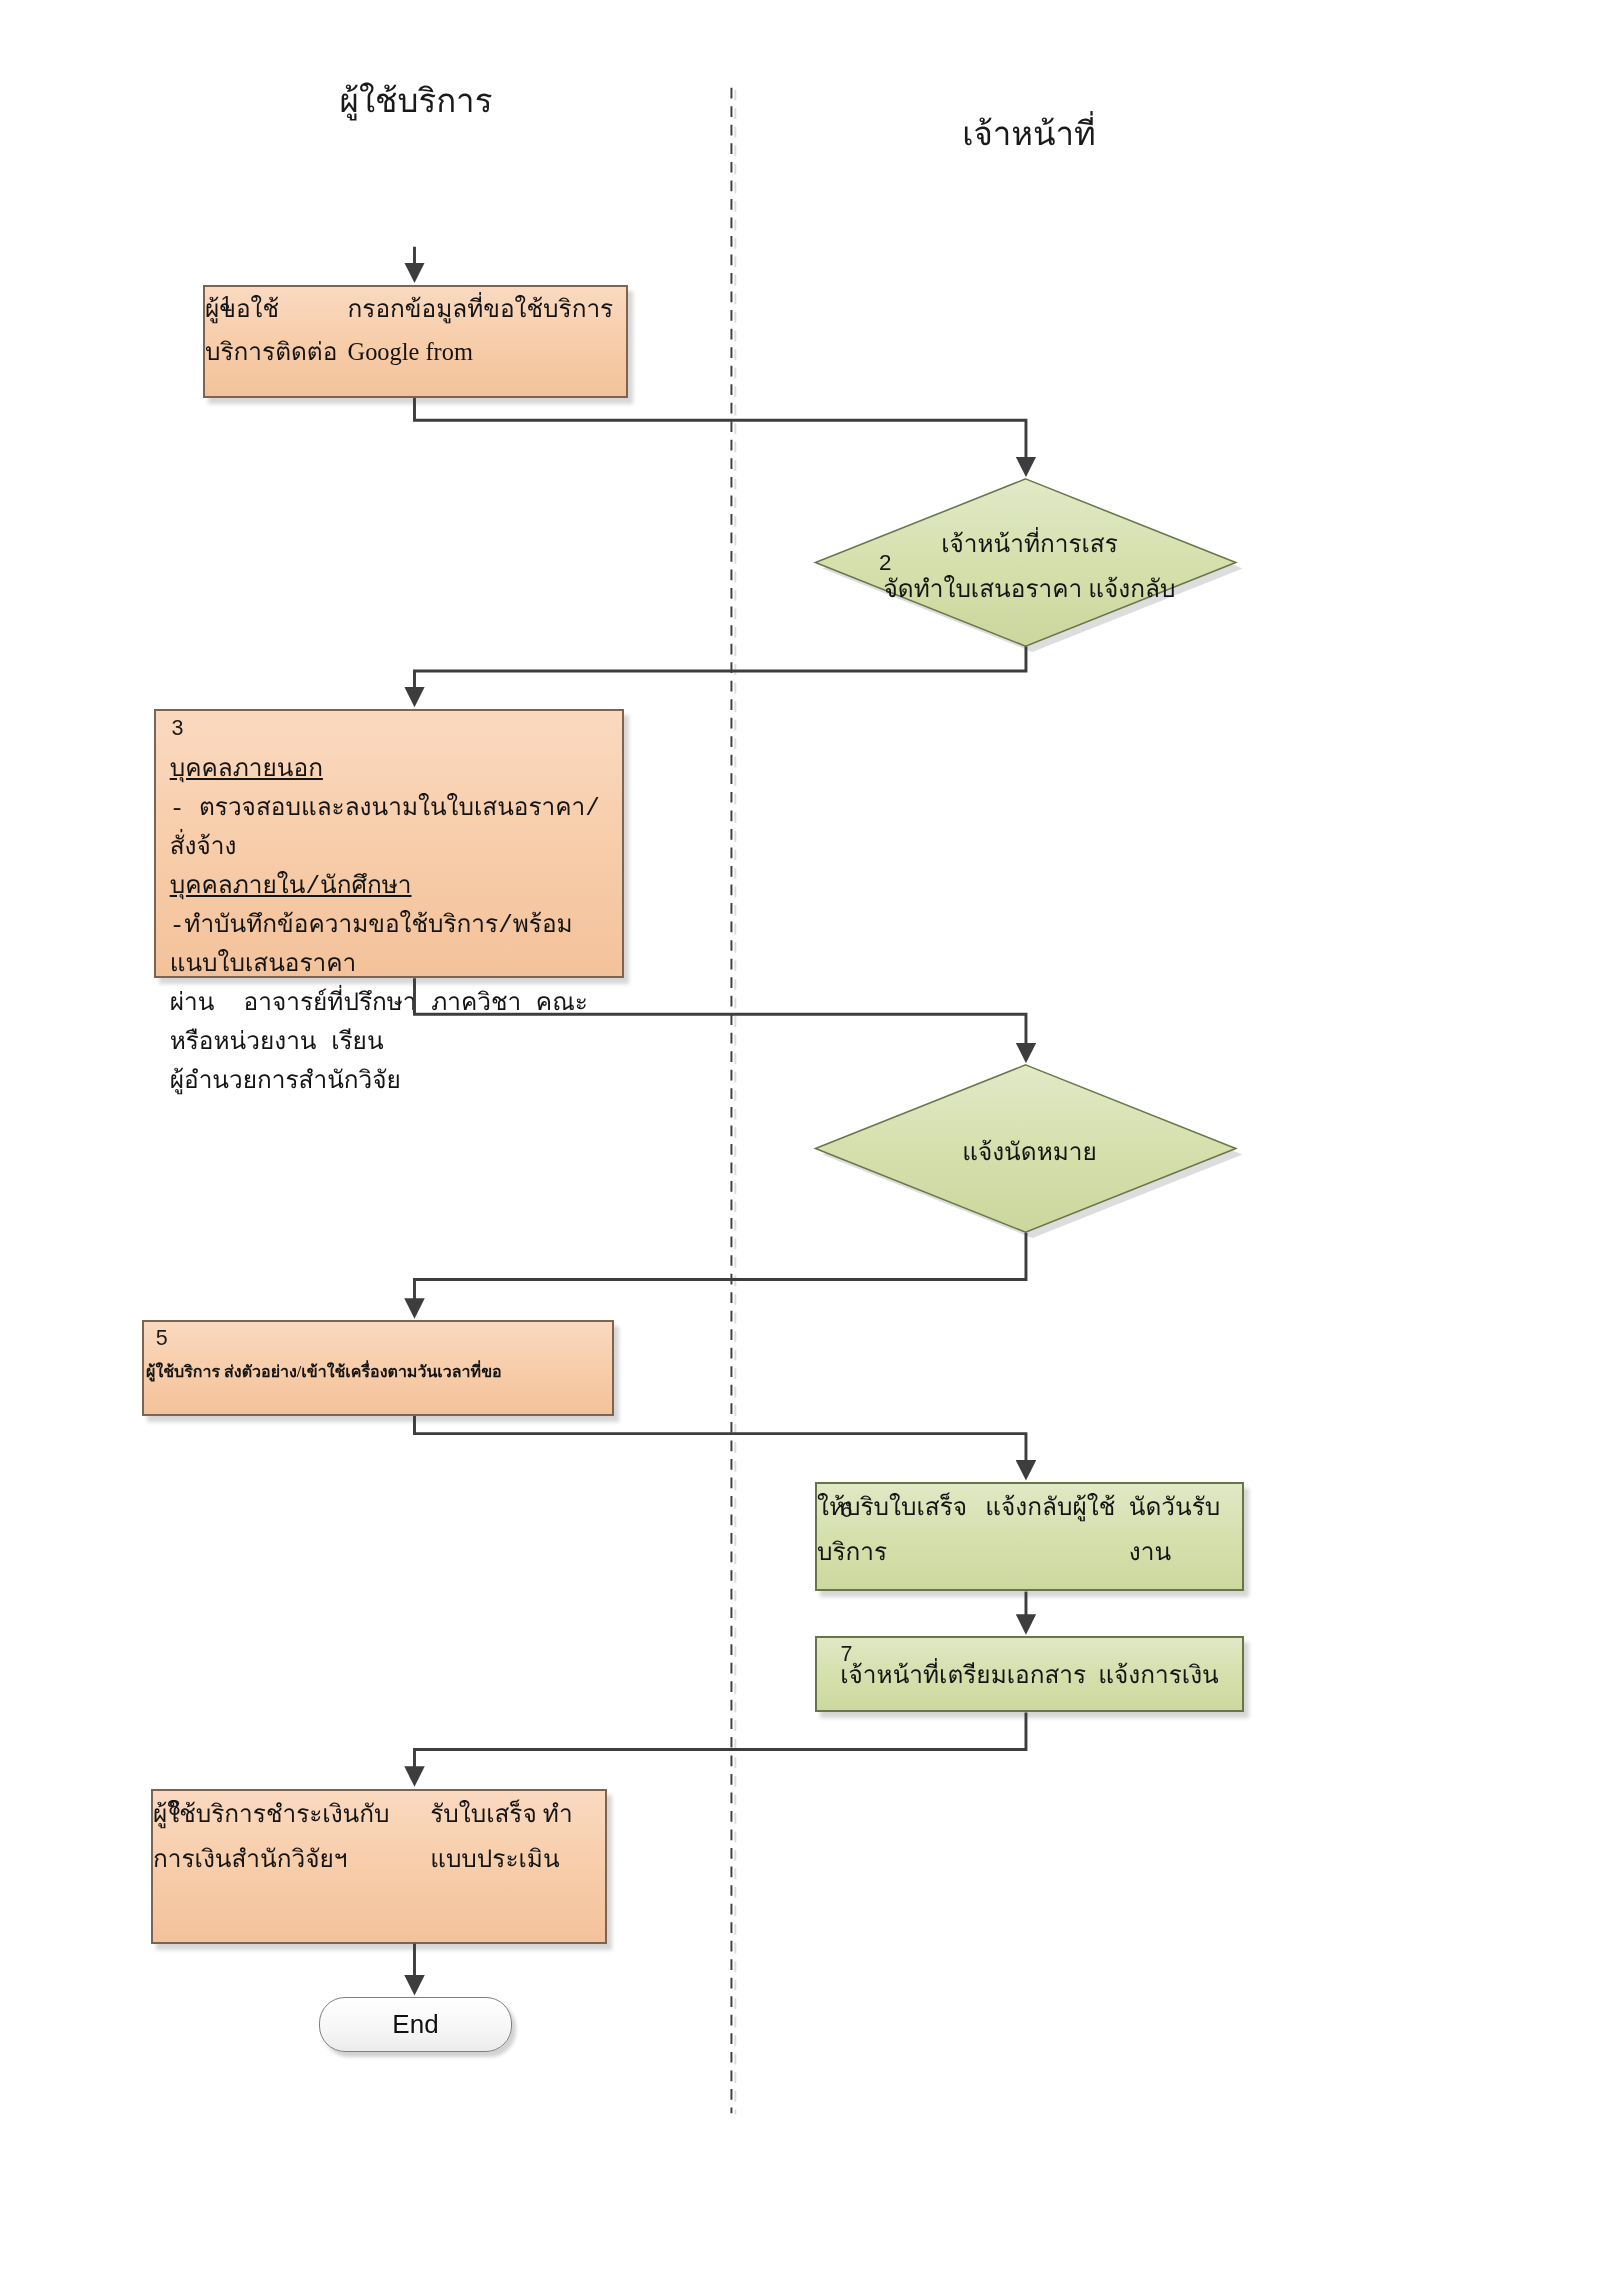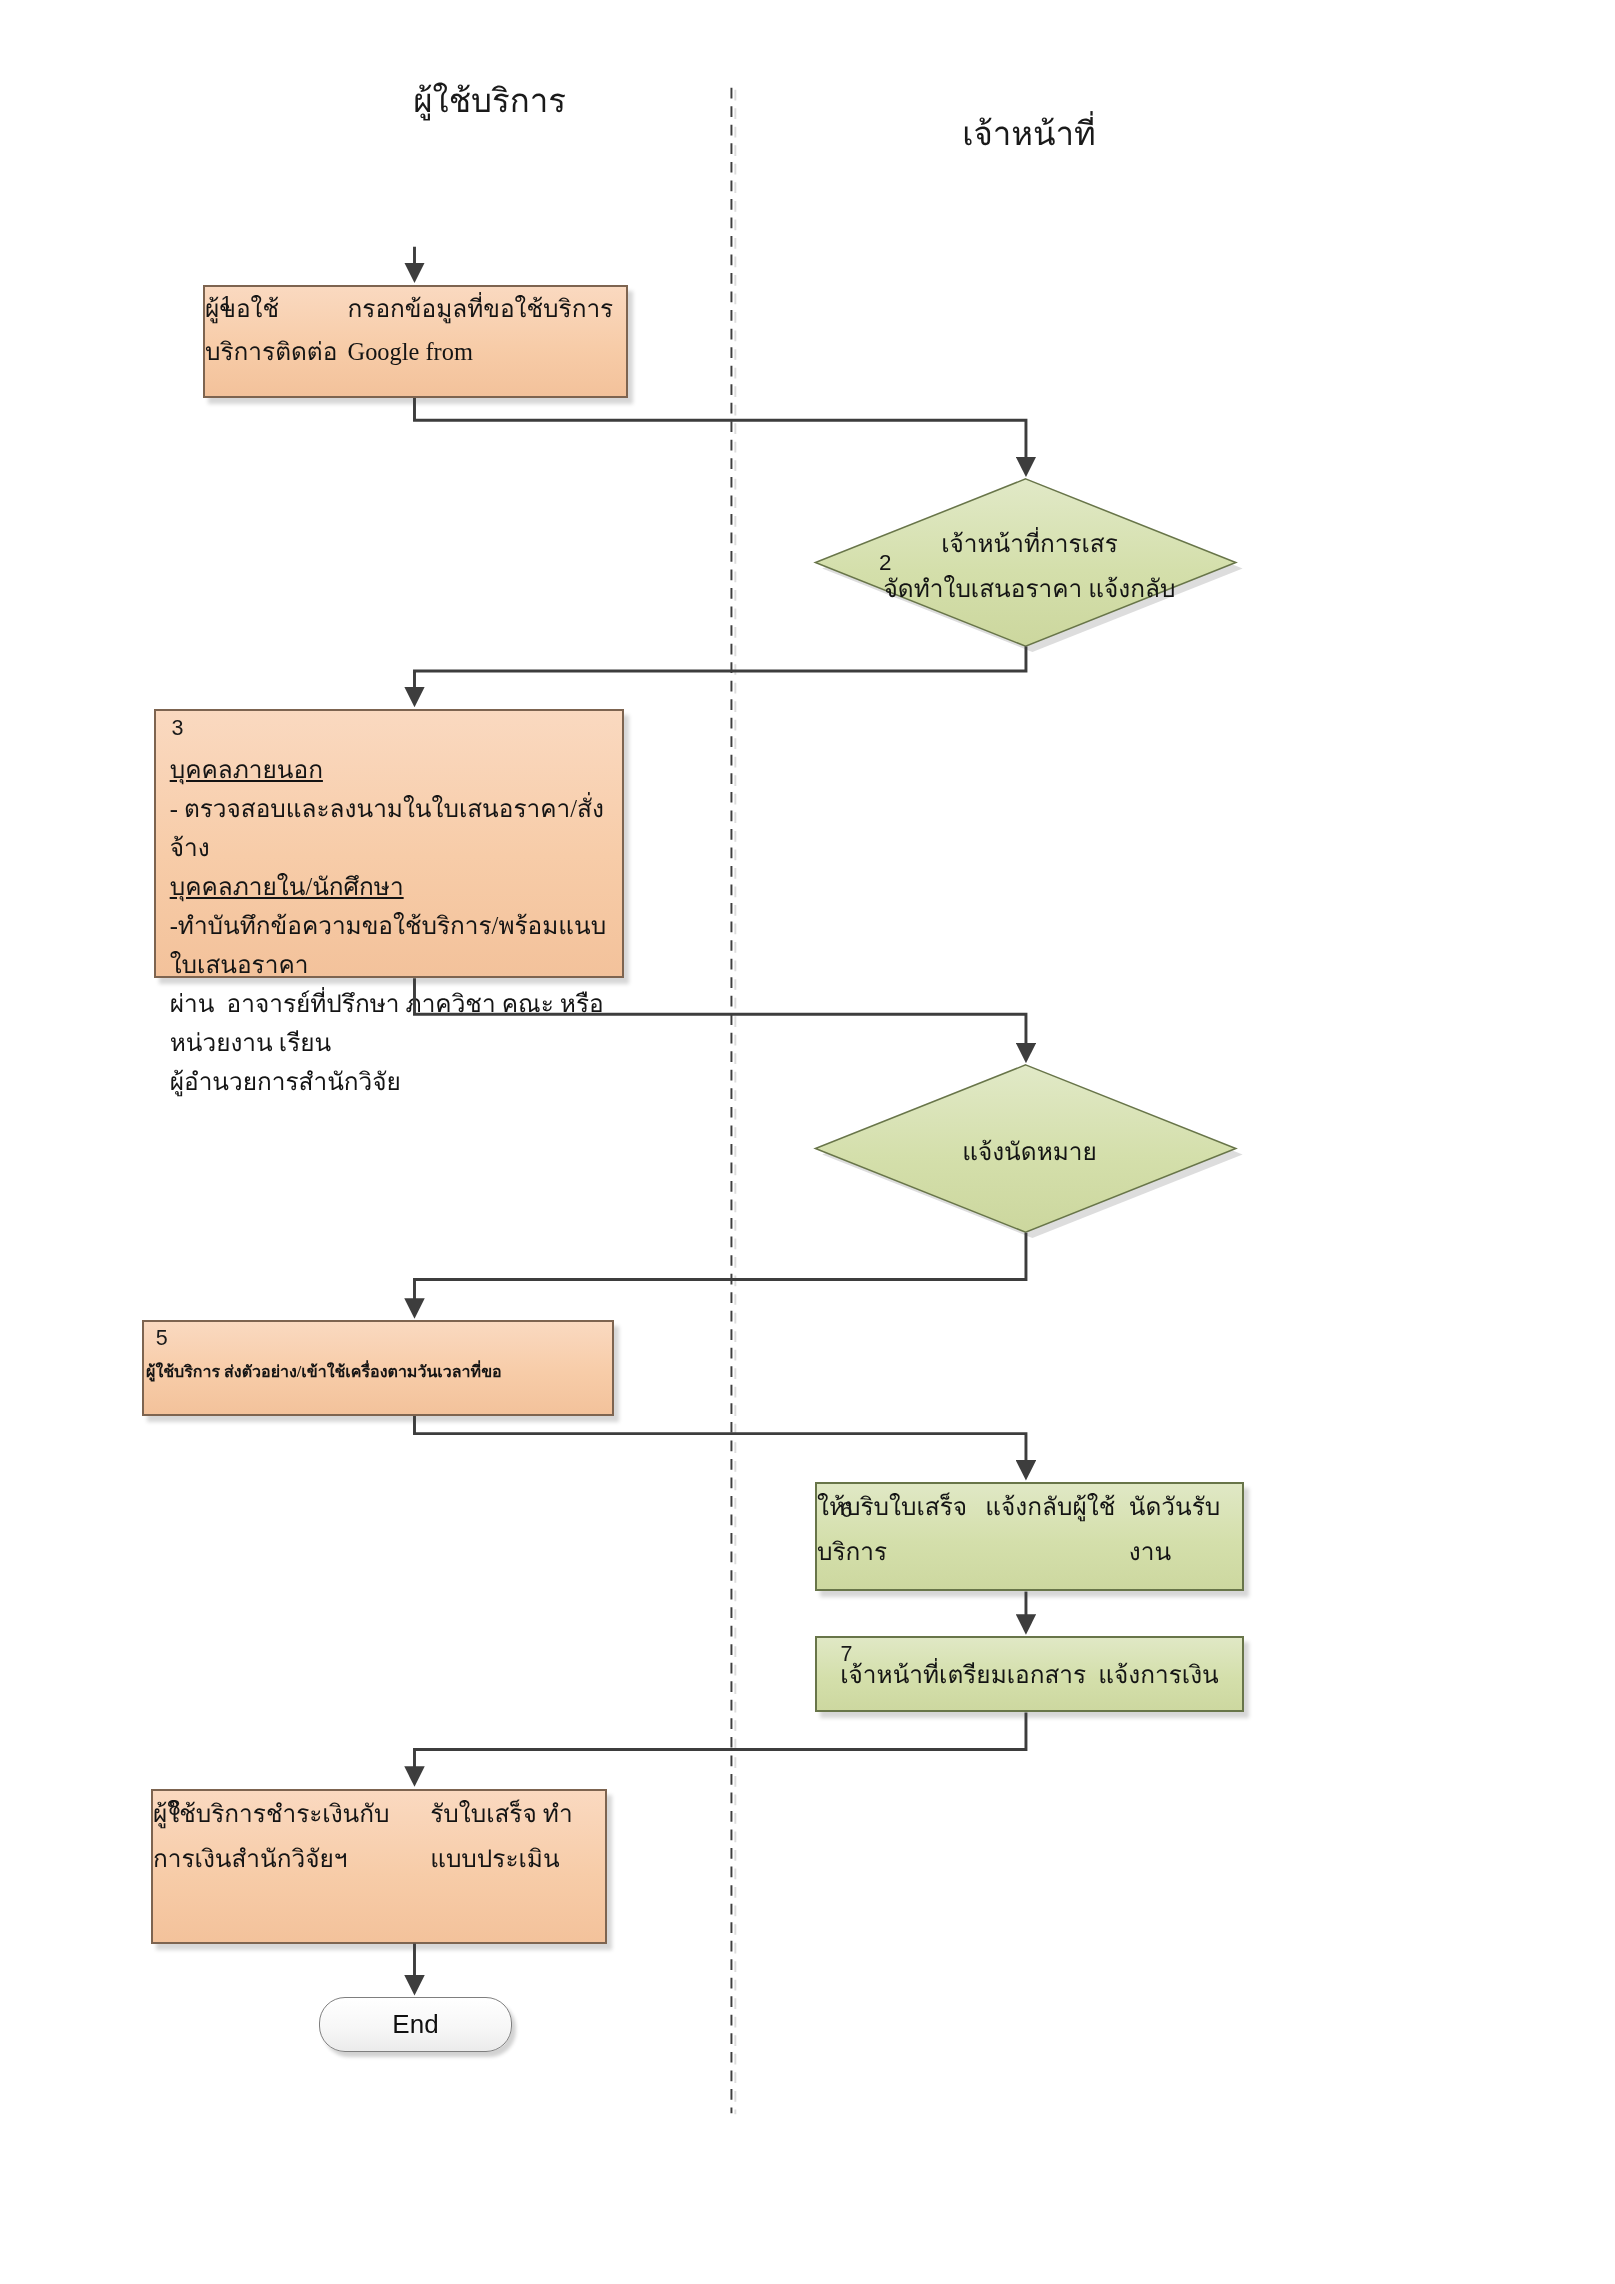--- a/index.html
+++ b/index.html
@@ -30,21 +30,21 @@
     font-family:"Liberation Sans","DejaVu Sans",sans-serif; font-size:21.5px; color:#1a1a1a;
   }
   .lines-center {
     position:absolute; inset:0; display:flex; flex-direction:row;
     align-items:flex-start; justify-content:center;
   }
   .tline { white-space:pre-wrap; font-size:24.4px; line-height:43px; }
   .lh46 .tline { line-height:45px; }
   .u { text-decoration:underline; }
   .lines-left { position:absolute; left:13.7px; right:9.8px; top:39px; }
-  .lines-left .tline { line-height:39px; text-align:left; }
+  .lines-left .tline { line-height:39px; text-align:left;font-family:Liberation Mono, monospace; }
   .box5-line { position:absolute; left:2px; top:37px; font-size:16px; white-space:pre-wrap;font-weight:bold; }
 
   .diamond { position:absolute; }
   .d-text {
     position:absolute; inset:0; display:flex; flex-direction:column;
     align-items:center; justify-content:center; text-align:center;
   }
   .d-text .tline { line-height:45px; }
   .d-num {
     position:absolute; left:70px; top:50%; transform:translateY(-60%);
@@ -52,21 +52,21 @@
   }
   .d-num-inline {
     font-family:"Liberation Sans","DejaVu Sans",sans-serif; font-size:22.4px; margin-right:9.8px;
   }
 </style>
 </head>
 <body>
 
 <div class="canvas">
 
-  <div class="lane-title" style="left:254px; top:74px;text-align:right;">ผู้ใช้บริการ</div>
+  <div class="lane-title" style="left:260px; top:74px;">ผู้ใช้บริการ</div>
   <div class="lane-title" style="left:873px; top:107px;">เจ้าหน้าที่</div>
 
 
   <div class="process orange" style="left:203px; top:285px; width:425px; height:113px;">
     <span class="num">1</span>
     <div class="lines-center">
       <div class="tline">ผู้ขอใช้บริการติดต่อ</div>
       <div class="tline">กรอกข้อมูลที่ขอใช้บริการ  Google from</div>
     </div>
   </div>

